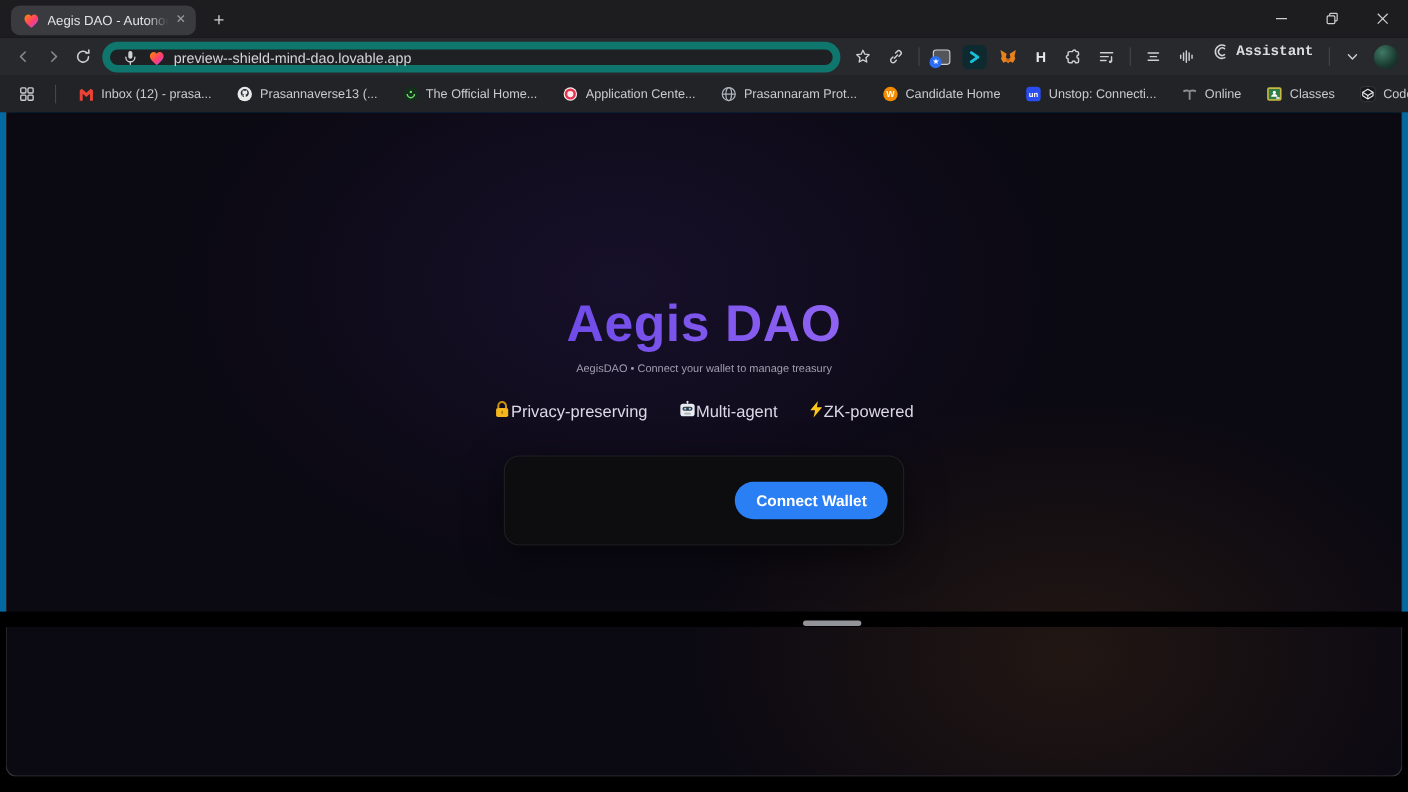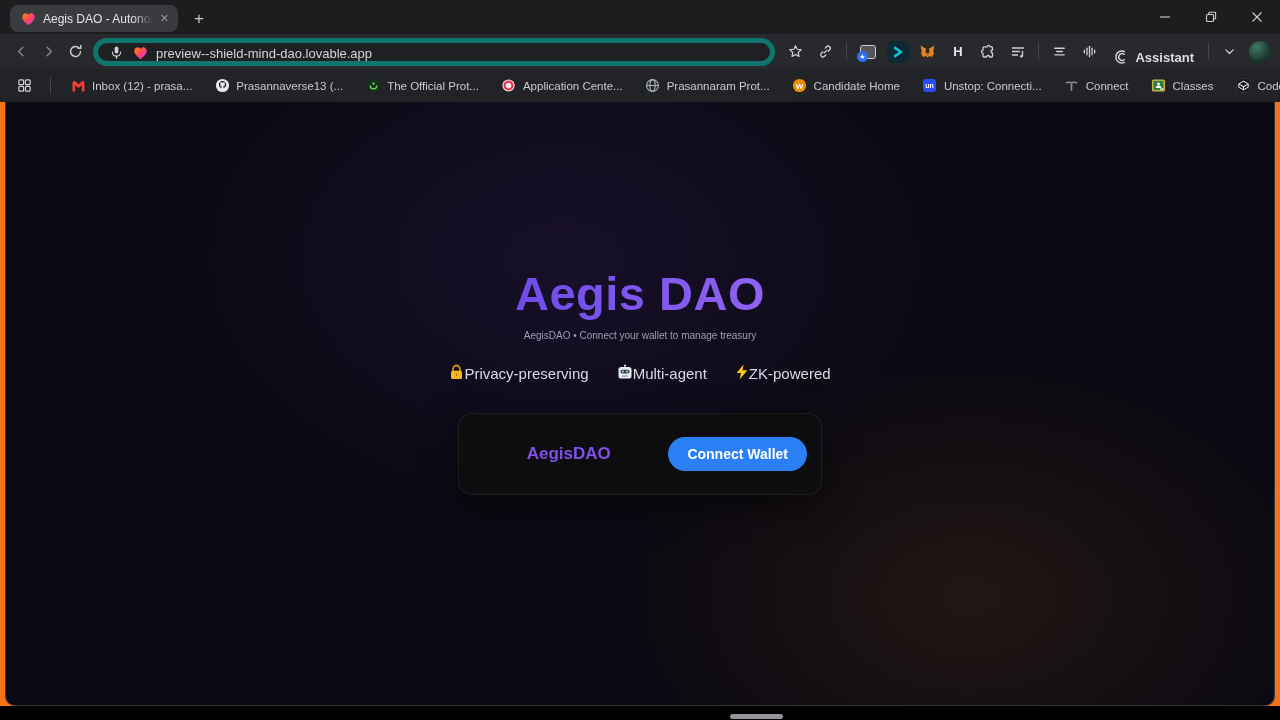--- a/index.html
+++ b/index.html
@@ -16,48 +16,48 @@
   .tab-close { color:#9a9a9e; font-size:11px; line-height:1; }
   .newtab { width:26px; height:26px; margin-left:8px; margin-top:3px; display:flex; align-items:center;
             justify-content:center; color:#c9c9cc; font-size:17px; border-radius:6px; }
   .win-controls { position:absolute; right:0; top:0; height:34px; display:flex; }
   .win-btn { width:46px; height:34px; display:flex; align-items:center; justify-content:center; }
 
   
   .toolbar { height:35px; background:#28292c; display:flex; align-items:center; padding:0 8px; }
   .nav-btn { width:27px; height:27px; display:flex; align-items:center; justify-content:center;
              border-radius:6px; flex:0 0 auto; }
-  .address { flex:1; height:28px; margin:0 8px 0 4px; background:#1f2023; border:5px solid #0f766e;
-             border-radius:14px; display:flex; align-items:flex-end; padding:0 10px; gap:8px; min-width:0; }
+  .address { flex:1; height:28px; margin:0 8px 0 4px; background:#1f2023; border:7px solid #0f766e;
+             border-radius:14px; display:flex; align-items:flex-start; padding:0 10px; gap:8px; min-width:0; }
   .url { font-size:13px; color:#d7d4dc; white-space:nowrap; overflow:hidden; }
   .tool-right { display:flex; align-items:center; gap:5px; flex:0 0 auto; }
   .tool-btn { width:25px; height:26px; display:flex; align-items:center; justify-content:center;
               border-radius:6px; flex:0 0 auto; }
   .vdiv { width:1px; height:17px; background:#45464a; margin:0 3px; flex:0 0 auto; }
-  .assistant { display:flex; align-items:flex-end; gap:6px; padding:0 6px; height:26px; border-radius:6px; }
+  .assistant { display:flex; align-items:flex-start; gap:6px; padding:0 6px; height:26px; border-radius:6px;font-family:Liberation Mono, monospace; }
   .assistant-label { font-size:13px; font-weight:600; color:#dddde1; }
   .avatar { width:22px; height:22px; border-radius:50%;
             background:radial-gradient(circle at 35% 30%, #3f7a66, #1b3a30 60%, #0e1f1a); }
   .ext-h { color:#e8e8ea; font-size:13px; font-weight:700; }
   .teal-chip { width:22px; height:22px; border-radius:5px; background:#0c2a30; display:flex;
                align-items:center; justify-content:center; }
   .coll-icon { position:relative; width:16px; height:14px; border:1.5px solid #cfd0d4; border-radius:3px;
                background:#55565a; }
   .coll-badge { position:absolute; left:-4px; bottom:-4px; width:11px; height:11px; border-radius:50%;
                 background:#2b6ef2; color:#fff; font-size:7px; line-height:11px; text-align:center; }
 
   
   .bookmarks { height:33px; background:#222327; display:flex; align-items:center; padding:0 12px; gap:10px; }
   .bm-item { display:flex; align-items:center; gap:6px; padding:3px 6px; border-radius:5px; flex:0 0 auto; }
   .bm-label { font-size:11.5px; color:#c9cbcf; white-space:nowrap; }
   .bm-spacer { flex:1; }
   .fav { width:16px; height:16px; display:flex; align-items:center; justify-content:center; flex:0 0 auto; }
 
   
-  .viewport { position:relative; height:618px; background:#f97316; }
+  .viewport { position:relative; height:468px; background:#0369a1; }
   .webpage { position:absolute; left:5px; right:5px; top:0; height:604px;
              border:1px solid #333339; border-top:none; border-radius:0 0 10px 10px;
              background:
                radial-gradient(ellipse 620px 420px at 44% 26%, rgba(108,66,214,0.12), rgba(0,0,0,0) 65%),
                radial-gradient(ellipse 560px 380px at 76% 82%, rgba(196,120,24,0.12), rgba(0,0,0,0) 62%),
                #0b0912;
              overflow:hidden; }
   .hero { padding-top:164px; text-align:center; }
   .hero-title { font-size:47px; font-weight:800; letter-spacing:0.5px; display:inline-block;
                 background:linear-gradient(90deg,#6f4be8,#8f63f2);
@@ -281,21 +281,21 @@
     </div>
 
     <div class="bm-item">
       <span class="fav">
         <svg width="15" height="15" viewBox="0 0 16 16">
           <circle cx="8" cy="8" r="7" fill="#14301a"></circle>
           <path d="M4.5 8 a3.5 3.5 0 0 0 7 0" fill="none" stroke="#6fdc6f" stroke-width="1.4"></path>
           <circle cx="8" cy="6" r="1.2" fill="#6fdc6f"></circle>
         </svg>
       </span>
-      <span class="bm-label">The Official Prot...</span>
+      <span class="bm-label">The Official Home...</span>
     </div>
 
     <div class="bm-item">
       <span class="fav">
         <svg width="15" height="15" viewBox="0 0 16 16">
           <circle cx="8" cy="8" r="6.5" fill="#ffe9ec"></circle>
           <circle cx="8" cy="8" r="4.2" fill="none" stroke="#e0364f" stroke-width="2.4"></circle>
         </svg>
       </span>
       <span class="bm-label">Application Cente...</span>
@@ -332,21 +332,21 @@
       <span class="bm-label">Unstop: Connecti...</span>
     </div>
 
     <div class="bm-item">
       <span class="fav">
         <svg width="15" height="15" viewBox="0 0 16 16">
           <path d="M8 4.2 L8 14 M8 4.2 C5.5 3.4 3.5 3.6 1.5 4.6 L2.3 6.2 C4.2 5.3 5.8 5.2 8 6 C10.2 5.2 11.8 5.3 13.7 6.2 L14.5 4.6 C12.5 3.6 10.5 3.4 8 4.2 Z" fill="#8a8d92"></path>
           <rect x="7.1" y="5.8" width="1.8" height="8" rx="0.9" fill="#8a8d92"></rect>
         </svg>
       </span>
-      <span class="bm-label">Connect</span>
+      <span class="bm-label">Online</span>
     </div>
 
     <div class="bm-item">
       <span class="fav">
         <svg width="15" height="15" viewBox="0 0 16 16">
           <rect x="1" y="1.5" width="14" height="13" rx="2" fill="#c8b842"></rect>
           <rect x="2.6" y="3.1" width="10.8" height="9.8" fill="#2e7d46"></rect>
           <circle cx="8" cy="6.4" r="1.5" fill="#fff"></circle>
           <path d="M5 10.6 c0 -1.7 1.3 -2.6 3 -2.6 s3 0.9 3 2.6 Z" fill="#fff"></path>
           <rect x="9.8" y="11" width="3.4" height="1.6" fill="#f1f1f1"></rect>
@@ -409,21 +409,20 @@
               <svg width="14" height="16" viewBox="0 0 14 16">
                 <path d="M8.6 0.5 L1.6 9 H6 L4.6 15.5 L12.4 6.3 H7.6 Z" fill="#ffc61a"></path>
               </svg>
             </span>
             <span>ZK-powered</span>
           </div>
         </div>
 
         <div class="wallet-card">
           <div class="wallet-left">
-            <div class="wallet-title">AegisDAO</div>
           </div>
           <button class="wallet-btn">Connect Wallet</button>
         </div>
       </div>
     </div>
     <div class="bottom-bar">
       <div class="bottom-pill"></div>
     </div>
   </div>
 

